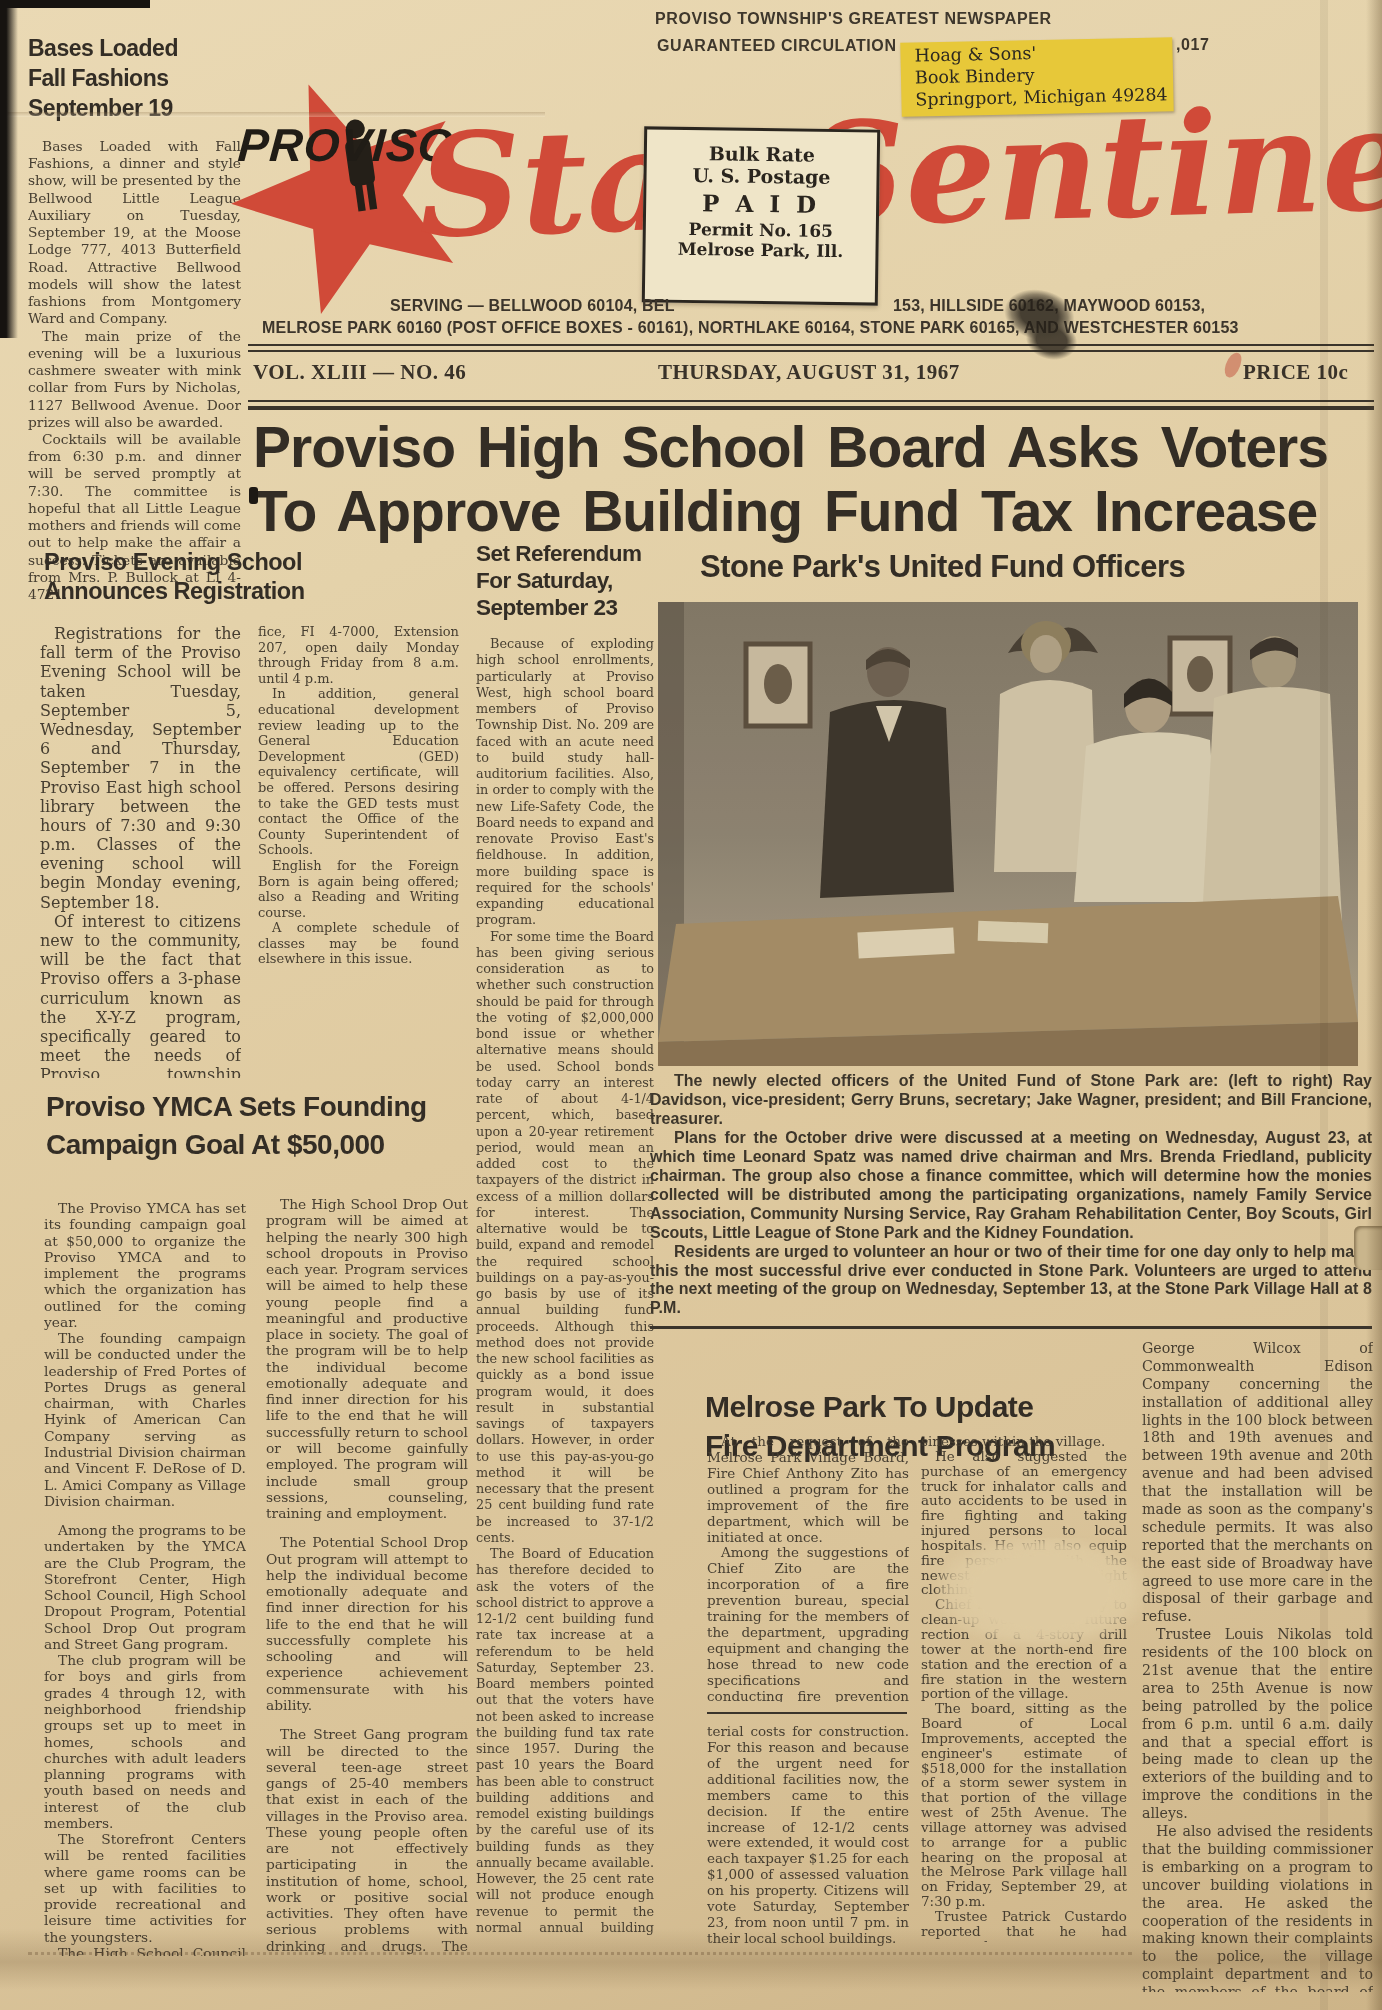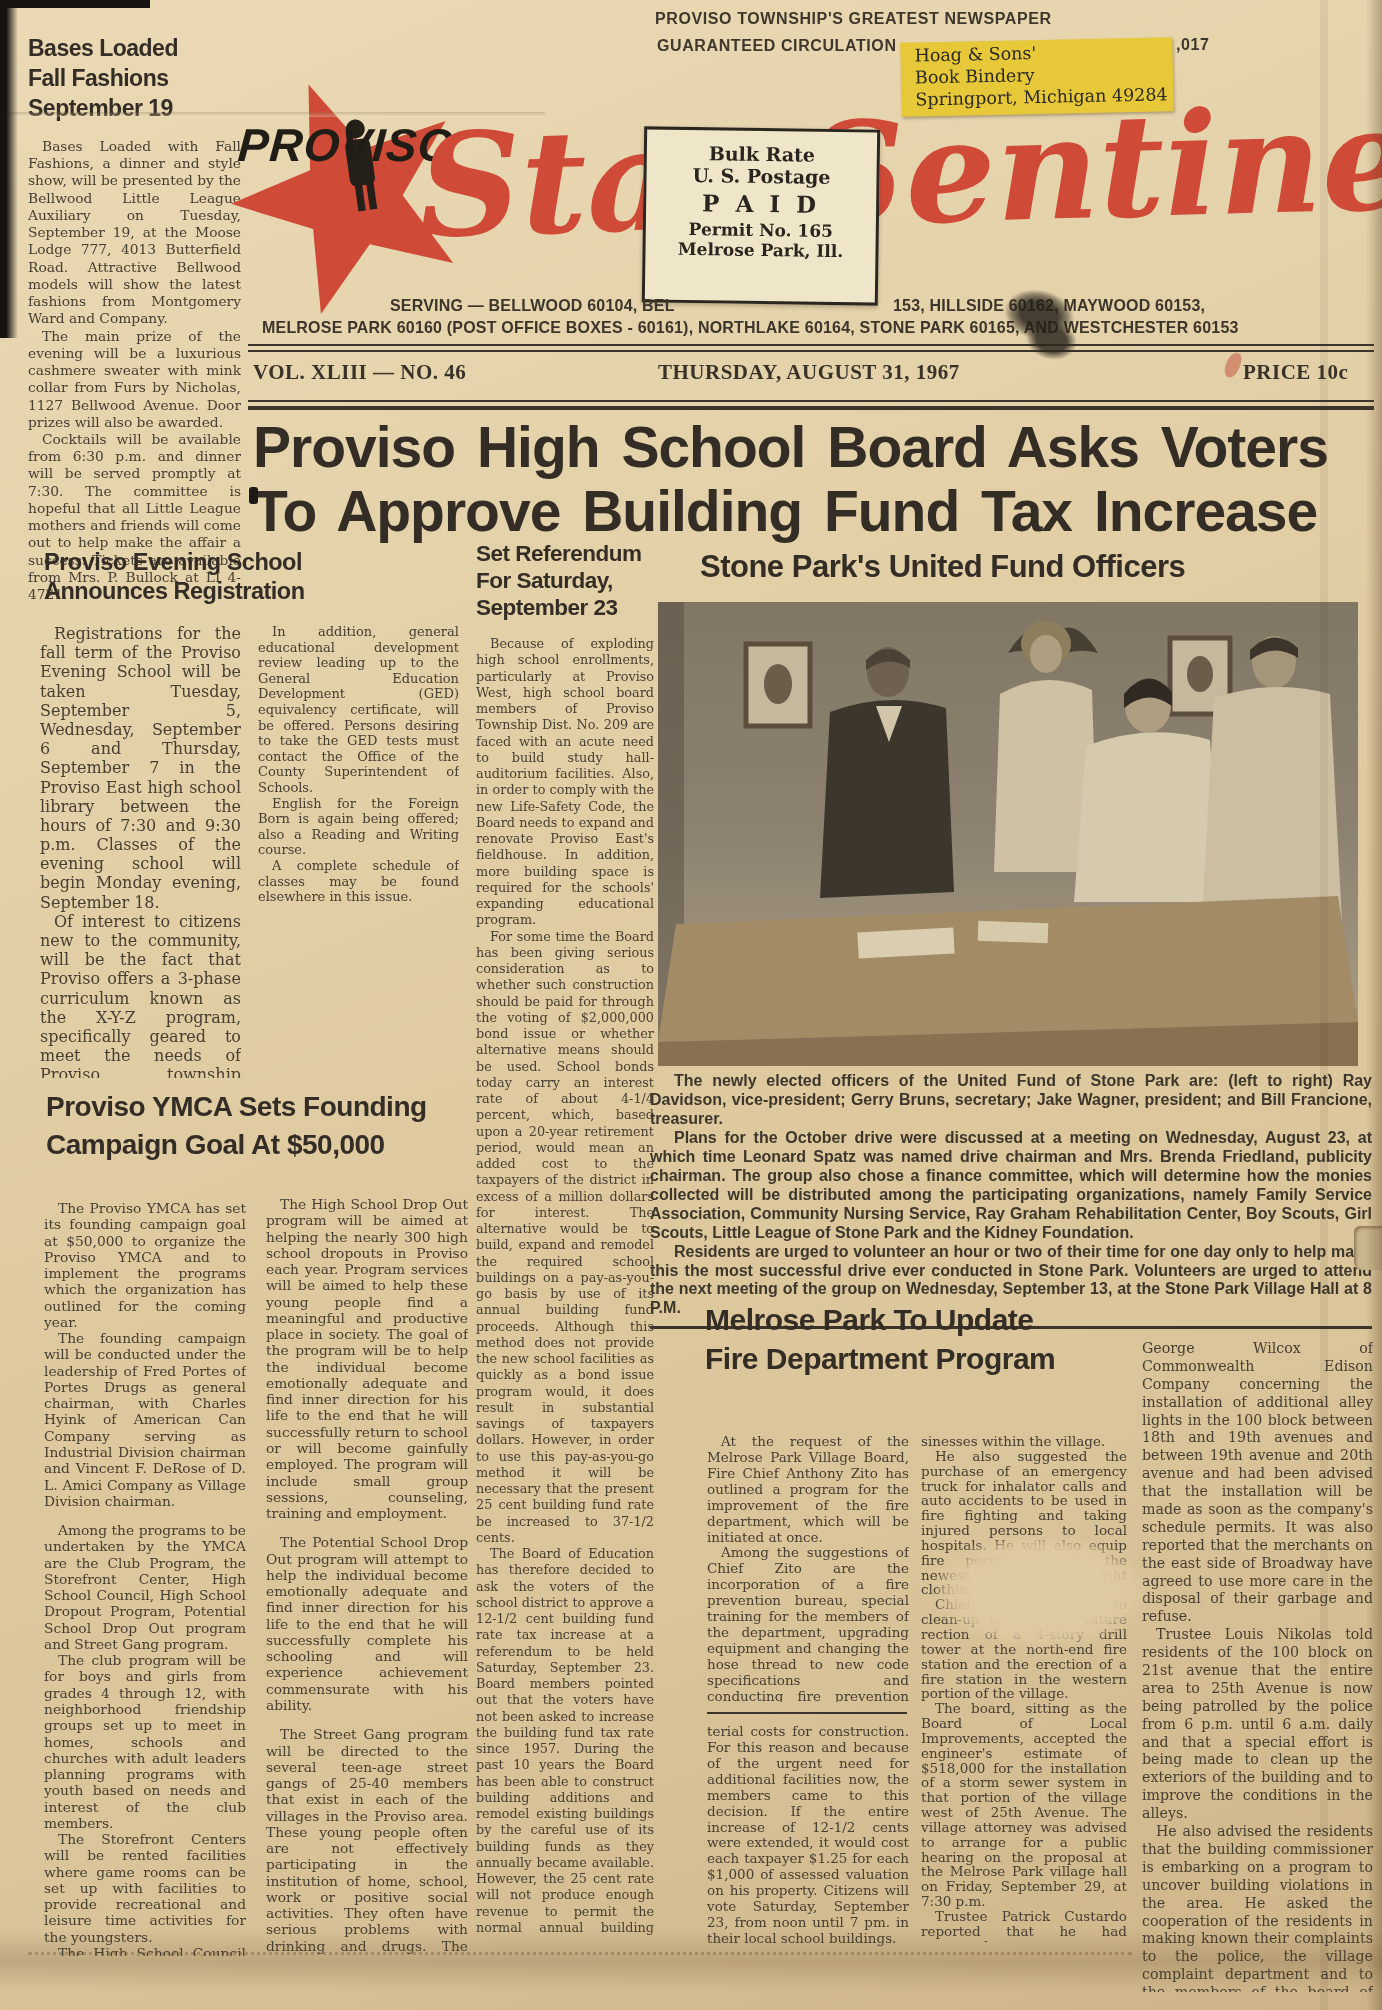--- a/index.html
+++ b/index.html
@@ -118,20 +118,21 @@
 
   <div class="abs hl" style="left:44px;top:548px;font-size:23.5px;line-height:1.22;">
     <div>Proviso Evening School</div>
     <div>Announces Registration</div>
   </div>
   <div class="col" style="left:40px;top:624px;width:201px;height:454px;font-size:16px;line-height:1.2;">
     <p class="i">Registrations for the fall term of the Proviso Evening School will be taken Tuesday, September 5, Wednesday, September 6 and Thursday, September 7 in the Proviso East high school library between the hours of 7:30 and 9:30 p.m. Classes of the evening school will begin Monday evening, September 18.</p>
     <p class="i">Of interest to citizens new to the community, will be the fact that Proviso offers a 3-phase curriculum known as the X-Y-Z program, specifically geared to meet the needs of Proviso township residents who wish to complete their high school education. Any person, not regularly enrolled as a high school student, who wishes to begin a program which will lead to the completion of a high school course and the awarding of a high school diploma, is asked to contact the Proviso Evening school of-</p>
   </div>
   <div class="col" style="left:258px;top:624px;width:201px;height:450px;font-size:13px;line-height:1.2;">
+    <p>fice, FI 4-7000, Extension 207, open daily Monday through Friday from 8 a.m. until 4 p.m.</p>
     <p class="i">In addition, general educational development review leading up to the General Education Development (GED) equivalency certificate, will be offered. Persons desiring to take the GED tests must contact the Office of the County Superintendent of Schools.</p>
     <p class="i">English for the Foreign Born is again being offered; also a Reading and Writing course.</p>
     <p class="i">A complete schedule of classes may be found elsewhere in this issue.</p>
   </div>
 
   <div class="abs hl" style="left:476px;top:540px;font-size:22.5px;line-height:1.2;">
     <div>Set Referendum</div>
     <div>For Saturday,</div>
     <div>September 23</div>
   </div>
@@ -213,21 +214,21 @@
     <p class="i">The club program will be for boys and girls from grades 4 through 12, with neighborhood friendship groups set up to meet in homes, schools and churches with adult leaders planning programs with youth based on needs and interest of the club members.</p>
     <p class="i">The Storefront Centers will be rented facilities where game rooms can be set up with facilities to provide recreational and leisure time activities for the youngsters.</p>
     <p class="i">The High School Council will plan social, recreational and educational programs for high school youth under the direction of the YMCA staff.</p>
   </div>
   <div class="col" style="left:266px;top:1196px;width:202px;height:760px;font-size:13.8px;line-height:1.18;">
     <p class="i">The High School Drop Out program will be aimed at helping the nearly 300 high school dropouts in Proviso each year. Program services will be aimed to help these young people find a meaningful and productive place in society. The goal of the program will be to help the individual become emotionally adequate and find inner direction for his life to the end that he will successfully return to school or will become gainfully employed. The program will include small group sessions, counseling, training and employment.</p>
     <p class="i g">The Potential School Drop Out program will attempt to help the individual become emotionally adequate and find inner direction for his life to the end that he will successfully complete his schooling and will experience achievement commensurate with his ability.</p>
     <p class="i g">The Street Gang program will be directed to the several teen-age street gangs of 25-40 members that exist in each of the villages in the Proviso area. These young people often are not effectively participating in the institution of home, school, work or positive social activities. They often have serious problems with drinking and drugs. The program goal will be to enable these young people to become full productive participants in our society.</p>
   </div>
 
-  <div class="abs hl" style="left:705px;top:1300px;font-size:30px;line-height:1.3;">
+  <div class="abs hl" style="left:705px;top:1387px;font-size:30px;line-height:1.3;">
     <div>Melrose Park To Update</div>
     <div>Fire Department Program</div>
   </div>
   <div class="col" style="left:707px;top:1434px;width:202px;height:268px;font-size:13.5px;line-height:1.18;">
     <p class="i">At the request of the Melrose Park Village Board, Fire Chief Anthony Zito has outlined a program for the improvement of the fire department, which will be initiated at once.</p>
     <p class="i">Among the suggestions of Chief Zito are the incorporation of a fire prevention bureau, special training for the members of the department, upgrading equipment and changing the hose thread to new code specifications and conducting fire prevention programs in cooperation with the schools, industries and bu-</p>
   </div>
   <div class="rule" style="left:707px;top:1712px;width:200px;height:2px;"></div>
   <div class="col" style="left:707px;top:1724px;width:202px;height:222px;font-size:13.5px;line-height:1.18;">
     <p>terial costs for construction. For this reason and because of the urgent need for additional facilities now, the members came to this decision. If the entire increase of 12-1/2 cents were extended, it would cost each taxpayer $1.25 for each $1,000 of assessed valuation on his property. Citizens will vote Saturday, September 23, from noon until 7 pm. in their local school buildings.</p>

